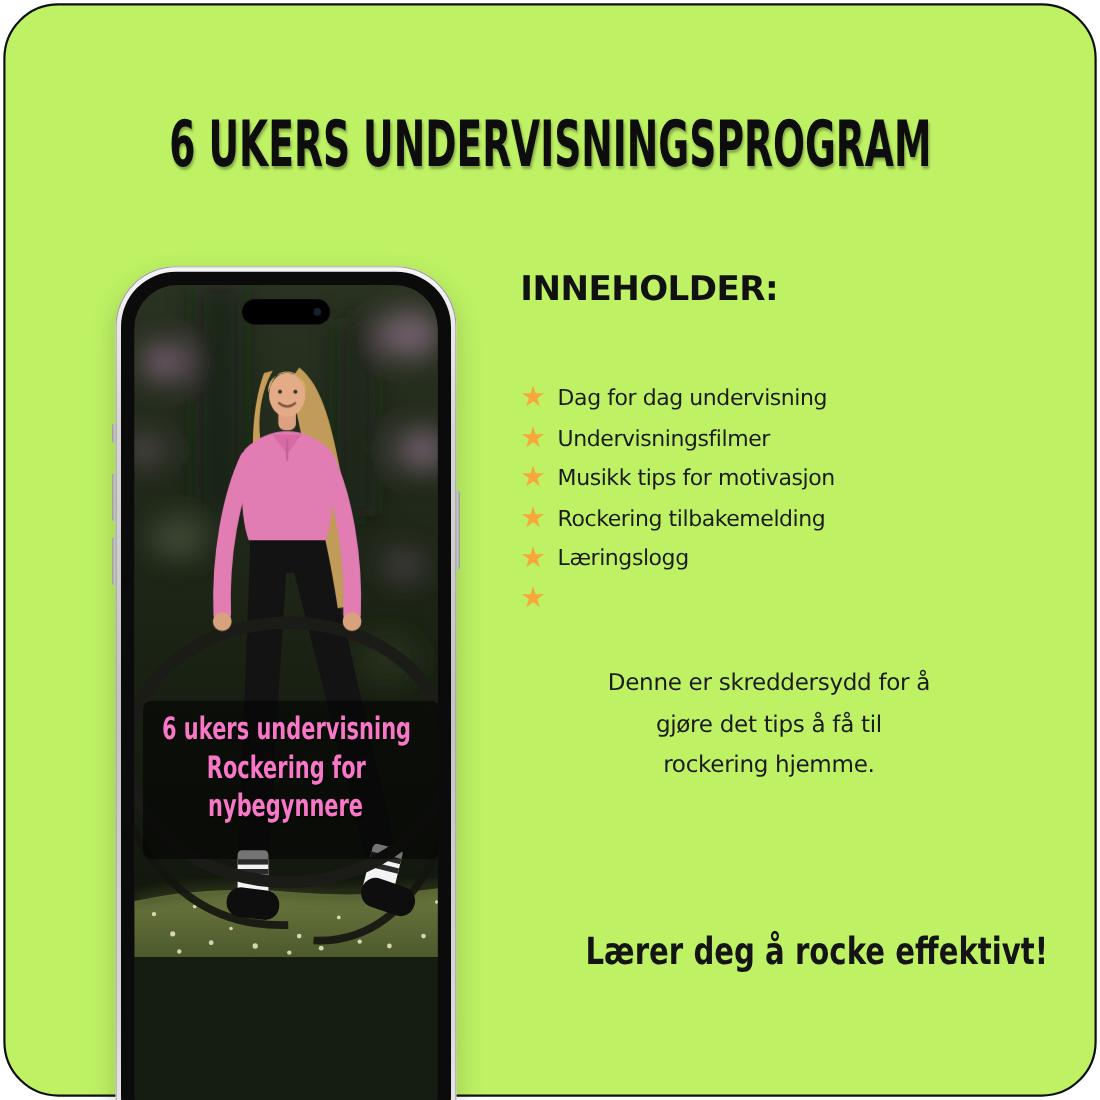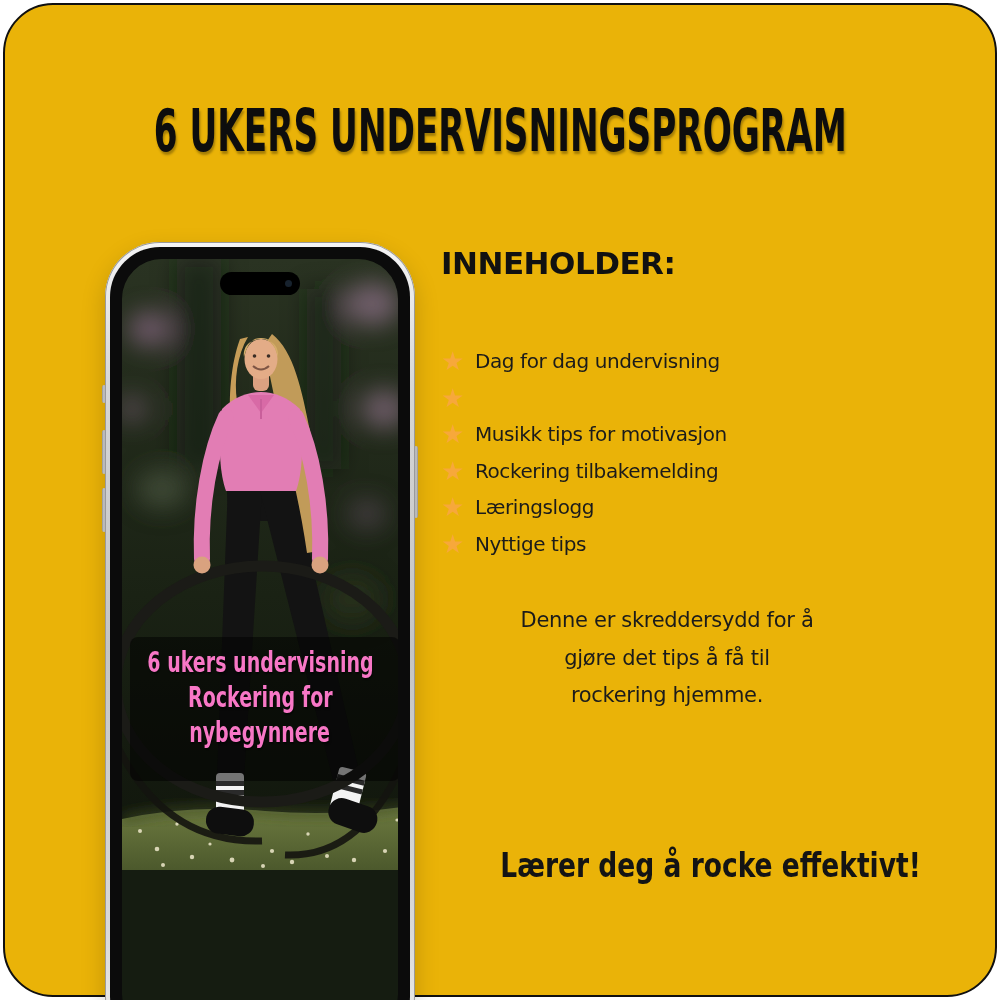--- a/index.html
+++ b/index.html
@@ -1,18 +1,18 @@
 <!DOCTYPE html>
 <html><head>
 <meta charset="utf-8">
 <style>
   html,body{margin:0;padding:0;background:#ffffff;width:1000px;height:1000px;overflow:hidden;
     font-family:"Liberation Sans",sans-serif;}
   .card{position:absolute;left:3px;top:3px;right:3px;bottom:3px;border:2.5px solid #101010;
-    border-radius:50px;background:#eab308;}
+    border-radius:50px;background:#bef264;}
   
   .title-row{position:absolute;left:0;right:0;top:96px;display:flex;justify-content:center;}
   .title-row .t{display:inline-block;white-space:nowrap;font-family:"DejaVu Sans",sans-serif;
     font-weight:bold;font-size:58px;line-height:60px;color:#0d0d0d;letter-spacing:0;
     transform:scaleX(0.59);transform-origin:center;text-shadow:2px 3px 3px rgba(0,0,0,0.30);}
   
   .phone{position:absolute;left:100px;top:237px;width:310px;height:810px;}
   .frame{position:absolute;inset:0;border-radius:55px;
     background:linear-gradient(180deg,#f5f5f5 0%,#d6d6d6 18%,#c4c4c4 50%,#d9d9d9 85%,#efefef 100%);
     box-shadow:0 0 0 1px #9a9a9a inset,0 10px 24px rgba(0,0,0,0.18);}
@@ -28,21 +28,21 @@
   .sbtn.mute{left:-3px;top:143px;width:4px;height:18px;}
   .sbtn.volup{left:-3px;top:188px;width:4px;height:44px;}
   .sbtn.voldn{left:-3px;top:246px;width:4px;height:44px;}
   .sbtn.power{right:-3px;top:204px;width:4px;height:72px;}
   .caption{position:absolute;left:0;right:0;top:386px;z-index:4;}
   .caption .line{display:flex;justify-content:center;height:35px;align-items:center;}
   .caption .line span{display:inline-block;white-space:nowrap;font-family:"DejaVu Sans",sans-serif;
     font-weight:bold;font-size:28px;transform:scaleX(0.68);transform-origin:center;
     text-shadow:1px 2px 2px rgba(0,0,0,0.55);}
   
-  .rcol{position:absolute;left:436px;top:240px;width:452px;color:#191919;}
+  .rcol{position:absolute;left:468px;top:240px;width:452px;color:#191919;}
   .heading{font-family:"DejaVu Sans",sans-serif;font-weight:bold;font-size:31px;
     letter-spacing:-0.5px;color:#111;}
   ul.features{list-style:none;margin:62px 0 0 0;padding:0;}
   ul.features li{display:flex;align-items:center;gap:11px;height:36.5px;
     font-family:"DejaVu Sans",sans-serif;font-size:20px;letter-spacing:-0.4px;color:#1b1b1b;}
   .star{font-size:26px;line-height:26px;}
   .star::before{content:"\2605";}
   .para{margin-top:40px;text-align:center;font-family:"DejaVu Sans",sans-serif;
     font-size:21px;line-height:37.5px;letter-spacing:-0.3px;color:#1b1b1b;}
   .tagline-row{position:absolute;left:0;right:0;top:600px;display:flex;justify-content:flex-start;}
@@ -193,36 +193,36 @@
   <div class="rcol">
     <div class="heading">INNEHOLDER:</div>
 
     <ul class="features">
       <li>
         <span class="star" style="color: rgb(247, 168, 59);"></span>
         <span>Dag for dag undervisning</span>
         </li>
       <li>
         <span class="star" style="color: rgb(247, 168, 59);"></span>
+        <span>Undervisningsfilmer</span>
         </li>
       <li>
         <span class="star" style="color: rgb(247, 168, 59);"></span>
         <span>Musikk tips for motivasjon</span>
         </li>
       <li>
         <span class="star" style="color: rgb(247, 168, 59);"></span>
         <span>Rockering tilbakemelding</span>
         </li>
       <li>
         <span class="star" style="color: rgb(247, 168, 59);"></span>
         <span>Læringslogg</span>
         </li>
       <li>
         <span class="star" style="color: rgb(247, 168, 59);"></span>
-        <span>Nyttige tips</span>
         </li>
     </ul>
 
     <div class="para">
       <div>Denne er skreddersydd for å</div>
       <div>gjøre det tips å få til</div>
       <div>rockering hjemme.</div>
     </div>
 
     <div class="tagline-row">

